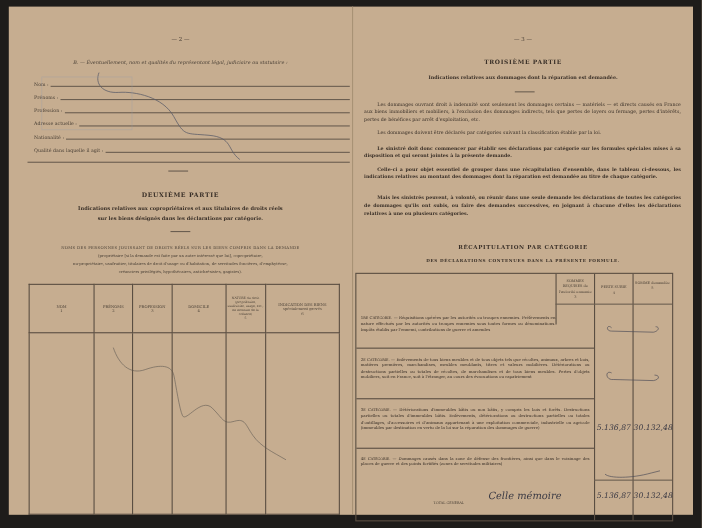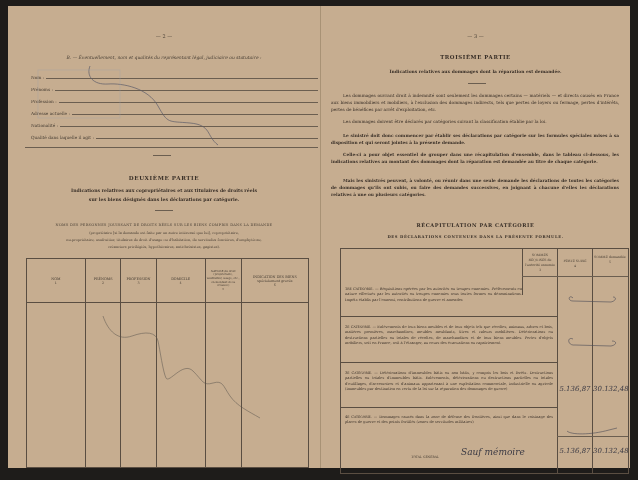--- a/index.html
+++ b/index.html
@@ -14,21 +14,21 @@
   .field{position:absolute;left:23px;width:287px;height:8px;font-size:4.3px;color:#4a4036;display:flex;align-items:flex-end;}
   .field .lbl{white-space:nowrap;padding-right:2px;}
   .field .line{flex:1;border-bottom:0.7px solid #6b5e50;margin-bottom:1px;}
   .hr{position:absolute;border-top:0.7px solid #6b5e50;}
   .title{position:absolute;width:100%;text-align:center;font-weight:bold;letter-spacing:0.6px;color:#3a3028;}
   .subtitle{position:absolute;width:100%;text-align:center;font-weight:bold;color:#3a3028;}
   .small{position:absolute;text-align:center;color:#4a4036;}
   .para{position:absolute;left:10px;width:288px;font-size:4.3px;line-height:7px;text-align:justify;color:#3a3028;}
   table.lt{position:absolute;left:18px;top:97px;width:283px;height:362px;border-collapse:collapse;}
   table.lt td,table.lt th{border:0.8px solid #5a4e42;font-weight:normal;font-size:3.4px;text-align:center;vertical-align:middle;color:#4a4036;padding:0;}
-  .rt{position:absolute;left:19px;top:242px;width:287px;height:224px;border:0.9px solid #5a4e42;}
+  .rt{position:absolute;left:2px;top:242px;width:287px;height:224px;border:0.9px solid #5a4e42;}
   .rt .col{position:absolute;top:0;bottom:0;border-left:0.8px solid #5a4e42;}
   .rt .hcell{position:absolute;font-size:3.2px;text-align:center;color:#4a4036;line-height:5px;}
   .cat{position:absolute;left:4px;width:177px;font-size:3.6px;line-height:5.4px;color:#3a3028;text-align:justify;}
   .rowsep{position:absolute;left:0;border-top:1.4px solid #5a4e42;}
   .hand{position:absolute;font-family:"DejaVu Serif",serif;font-style:italic;color:#3b3a44;font-size:8px;}
   svg.scrib{position:absolute;overflow:visible;}
 </style>
 </head>
 <body>
 
@@ -164,21 +164,21 @@
 
     <div class="cat" style="top:122px;width:208px"><span style="font-variant:small-caps">3e Catégorie.</span> <span>— Détériorations d'immeubles bâtis ou non bâtis, y compris les bois et forêts. Destructions partielles ou totales d'immeubles bâtis. Enlèvements, détériorations ou destructions partielles ou totales d'outillages, d'accessoires et d'animaux appartenant à une exploitation commerciale, industrielle ou agricole (immeubles par destination en vertu de la loi sur la réparation des dommages de guerre)</span></div>
     <div class="hand" style="left:217px;top:136px;width:34px;font-size:7px;text-align:center">5.136,87</div>
     <div class="hand" style="left:252px;top:136px;width:34px;font-size:7px;text-align:center">30.132,48</div>
     <div class="rowsep" style="top:158px;width:216px"></div>
 
     <div class="cat" style="top:166px;width:208px"><span style="font-variant:small-caps">4e Catégorie.</span> <span>— Dommages causés dans la zone de défense des frontières, ainsi que dans le voisinage des places de guerre et des points fortifiés (zones de servitudes militaires)</span></div>
     <div class="hr" style="left:216px;width:71px;top:187px"></div>
 
     <div class="small" style="left:70px;top:206px;font-size:3.6px;font-variant:small-caps">Total général</div>
-    <div class="hand" style="left:120px;top:198px;font-size:9px">Sauf mémoire</div>
+    <div class="hand" style="left:120px;top:198px;font-size:9px">Celle mémoire</div>
     <div class="hand" style="left:217px;top:198px;width:34px;font-size:7px;text-align:center">5.136,87</div>
     <div class="hand" style="left:252px;top:198px;width:34px;font-size:7px;text-align:center">30.132,48</div>
 
     <svg class="scrib" style="left:0;top:0" width="287" height="224">
       <path d="M232 49 C228 45,226 52,232 52 L270 53 C275 52,276 48,272 48" stroke="#4a4a56" stroke-width="0.6" fill="none"></path>
       <path d="M232 90 C226 87,226 97,234 96 L270 97 C276 96,276 92,271 92" stroke="#4a4a56" stroke-width="0.6" fill="none"></path>
       <path d="M226 182 C230 186,250 186,268 181 L276 179" stroke="#4a4a56" stroke-width="0.6" fill="none"></path>
     </svg>
   </div>
 </div>

